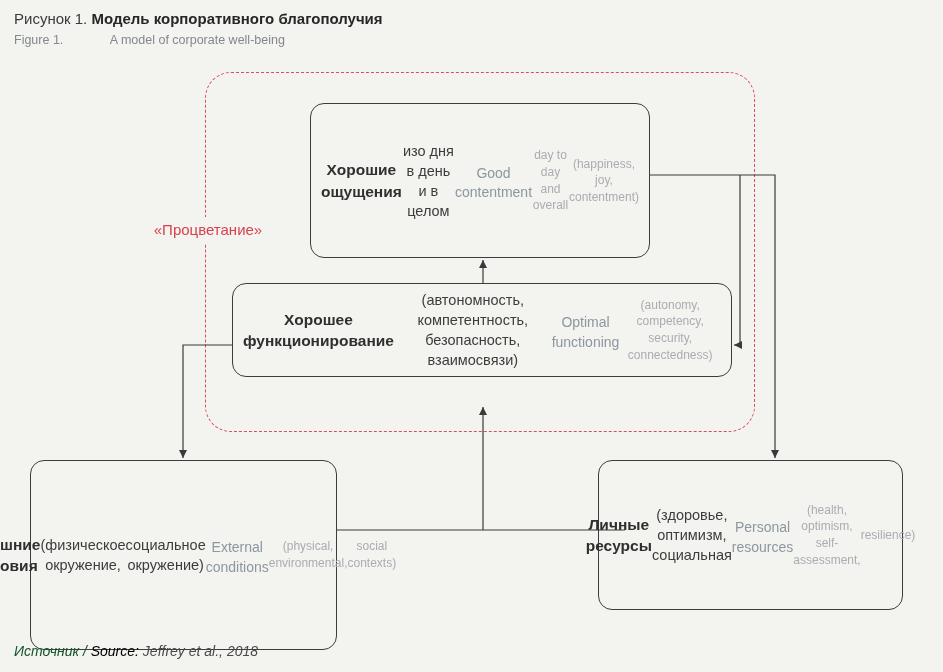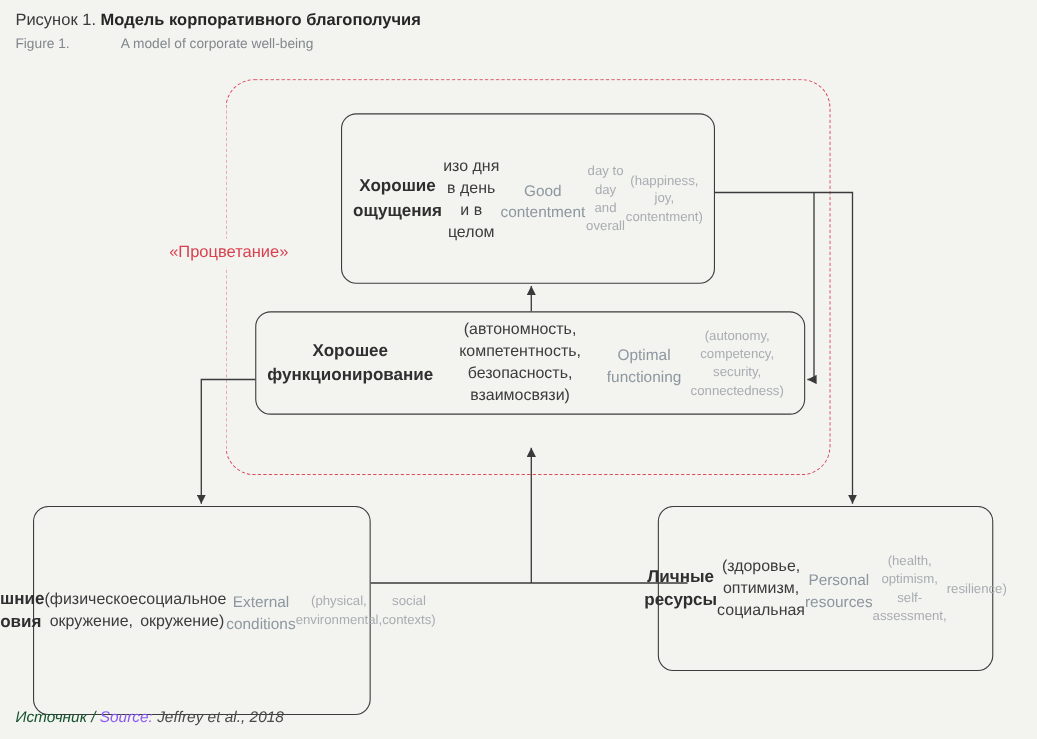--- a/index.html
+++ b/index.html
@@ -49,21 +49,21 @@
   .en1 { font-size: 14px; color: #8c979f; }
   .en  { font-size: 12px; color: #a9adb1; }
   .gap { margin-top: 5px; }
 
   
   .arrows { position: absolute; left: 0; top: 0; width: 943px; height: 672px; z-index: 4; pointer-events: none; }
 
   
   .footer { position: absolute; left: 14px; top: 643px; font-size: 14px; font-style: italic; z-index: 5; }
   .footer .src-ru { color: #14532d; }
-  .footer .src-en { color: #8b5cf6; }
+  .footer .src-en { color: #000000; }
   .footer .cit { color: #4a4a4a; }
 </style>
 </head>
 <body>
 
 <div id="canvas">
 
   <div class="h1">
     <span>Рисунок 1.</span>
     <span class="bold">Модель корпоративного благополучия</span>

